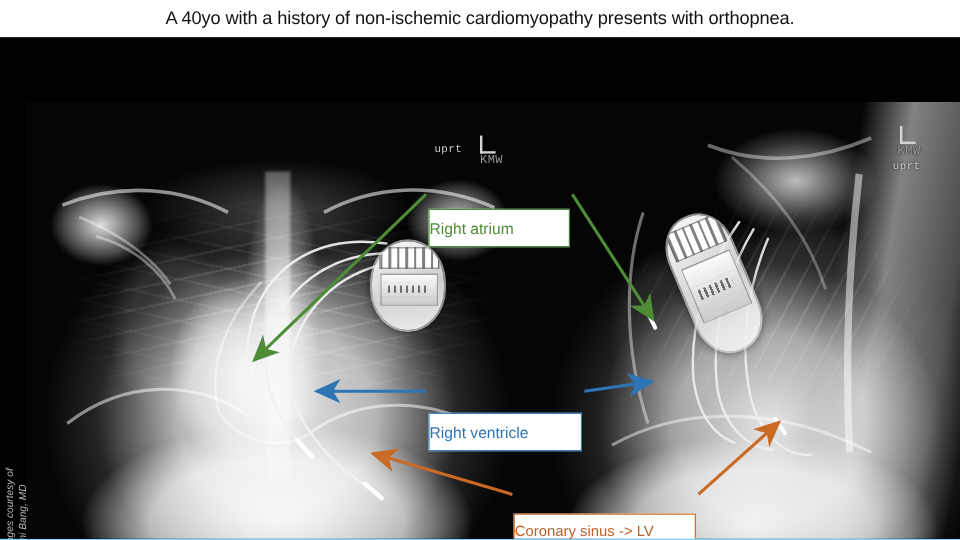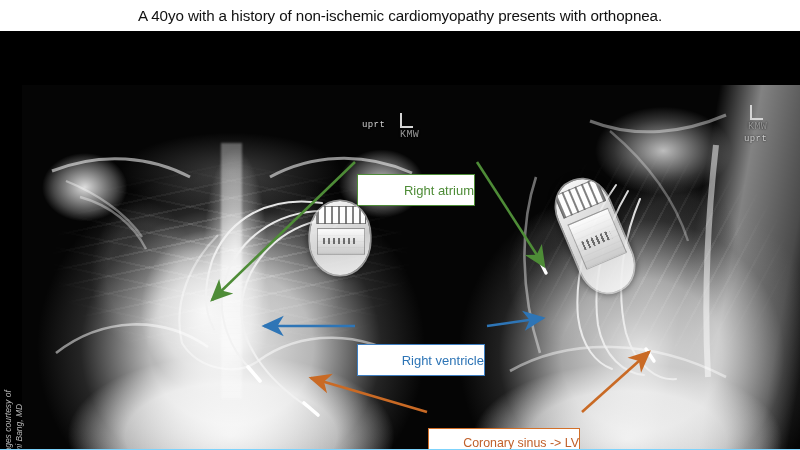--- a/index.html
+++ b/index.html
@@ -132,27 +132,27 @@
   }
   .gen-label {
     position:absolute; left:22%; top:50%; width:56%; height:8%;
     background: repeating-linear-gradient(90deg, rgba(70,70,70,.75) 0 2px, rgba(0,0,0,0) 2px 5px);
   }
 
   
   .callout {
     position:absolute;
     background:#ffffff;
-    display:flex; align-items:center; justify-content:flex-end;
+    display:flex; align-items:center; justify-content:flex-start;
     white-space:nowrap;
     font-size:13px;
     box-sizing:border-box;
   }
   #lbl-ra { left:357px; top:143px; width:118px; height:32px; border:1.3px solid #4e8c37; color:#4e8c37; }
-  #lbl-rv { left:357px; top:313px; width:128px; height:32px; border:1.3px solid #3f7fc1; color:#2e75b6;padding-left:13px; }
+  #lbl-rv { left:357px; top:313px; width:128px; height:32px; border:1.3px solid #3f7fc1; color:#2e75b6; }
   #lbl-cs { left:428px; top:397px; width:152px; height:30px; border:1.3px solid #d2702a; color:#c0602a; font-size:12.4px; }
 
   
   .marker {
     position:absolute; color:#cfcfcf;
     font-family:"Liberation Mono", monospace;
     font-size:9px; letter-spacing:.4px;
     text-shadow:0 0 2px rgba(0,0,0,.9);
   }
   .marker.dim { color:#9a9a9a; font-size:10px; }

